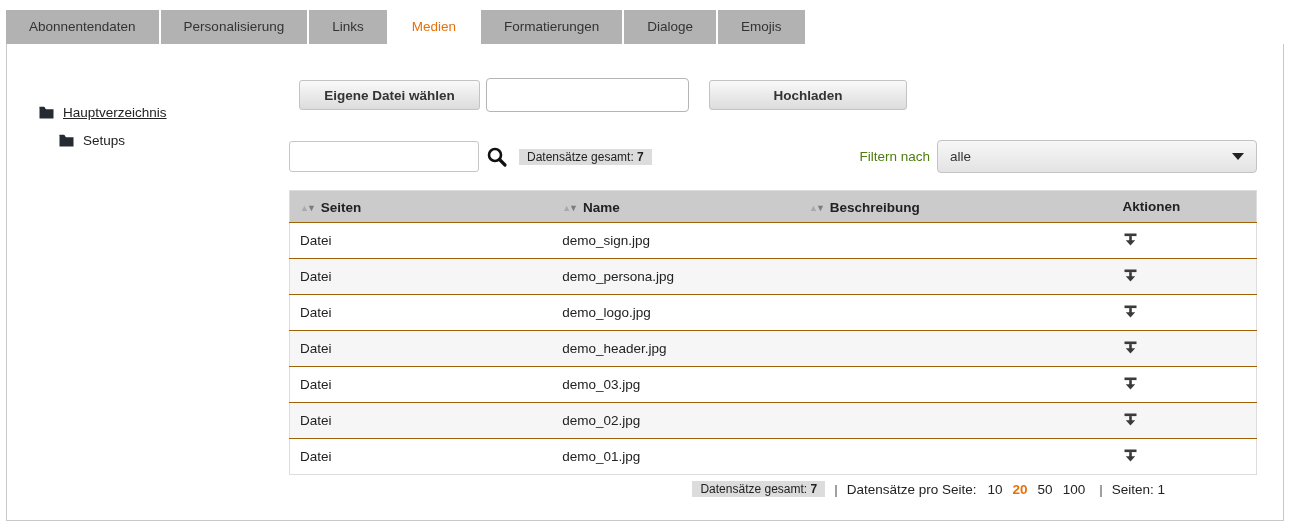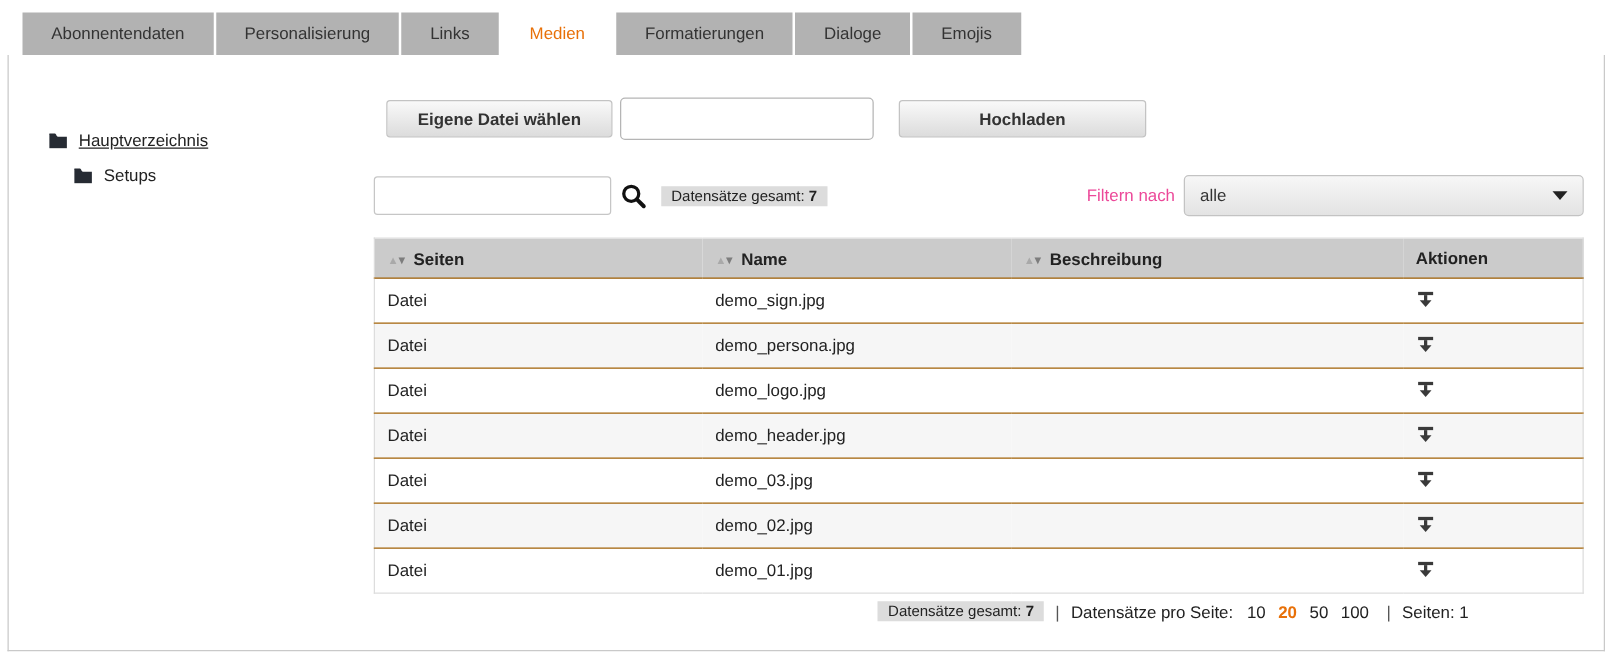--- a/index.html
+++ b/index.html
@@ -3,21 +3,21 @@
 <meta charset="utf-8">
 <style>
   * { margin:0; padding:0; box-sizing:border-box; }
   html,body { background:#fff; }
   body {
     width:1296px; height:532px; position:relative;
     font-family:"Liberation Sans", sans-serif; color:#222; overflow:hidden;
   }
 
   
-  .tabbar { position:absolute; left:18px; top:10px; display:flex; gap:2px; align-items:flex-start; z-index:3; }
+  .tabbar { position:absolute; left:6px; top:10px; display:flex; gap:2px; align-items:flex-start; z-index:3; }
   .tab {
     background:#b2b2b2; color:#333; font-size:13.5px; padding:0 23px;
     height:34px; line-height:34px; white-space:nowrap; cursor:pointer;
   }
   .tab.active { background:#fff; color:#e87008; height:48px; }
 
   
   .panel {
     position:absolute; left:6px; top:44px; width:1278px; height:477px;
     background:#fff; border:1px solid #c9c9c9; border-top:none; z-index:1;
@@ -27,40 +27,40 @@
   .sidebar { position:absolute; left:0; top:0; width:283px; padding:30px 0 0 28px; }
   .side-row { display:flex; align-items:center; height:16px; font-size:13.5px; }
   .sidebar-root { width:233px; }
   .side-label { margin-left:9px; white-space:nowrap; }
   .collapse-btn { margin-left:auto; font-size:12px; color:#111; cursor:pointer; line-height:1; }
   .folder-root { margin-top:30px; }
   .folder-sub { margin-top:12px; }
   .icon-svg { display:block; flex:0 0 auto; }
 
   
-  .main { position:absolute; left:292px; top:0; width:876px; height:477px; }
+  .main { position:absolute; left:282px; top:0; width:876px; height:477px; }
 
   .upload-row { position:absolute; left:10px; top:34px; display:flex; align-items:center; }
   .btn {
     background:linear-gradient(#f9f9f9,#dcdcdc); border:1px solid #c3c3c3; border-radius:3px;
     font-family:"Liberation Sans", sans-serif; font-size:13.5px; font-weight:bold; color:#333;
     height:30px; cursor:pointer;
   }
   .btn-choose { width:181px; margin-right:6px; }
   .file-input { width:203px; height:34px; border:1px solid #b5b5b5; border-radius:4px; margin-right:20px;
     font-size:13.5px; padding:0 8px; font-family:"Liberation Sans", sans-serif; }
   .btn-upload { width:198px; }
 
   .filter-row { position:absolute; left:0; top:96px; width:968px; display:flex; align-items:center; }
   .search-input { width:190px; height:31px; border:1px solid #c6c6c6; border-radius:3px; margin-right:7px;
     font-size:13.5px; padding:0 8px; font-family:"Liberation Sans", sans-serif; }
   .mag { margin-right:11px; cursor:pointer; }
   .badge { background:#dcdcdc; padding:1px 8px; font-size:12px; color:#222; white-space:nowrap; }
   .badge b { font-weight:bold; }
-  .filter-label { margin-left:auto; margin-right:7px; font-size:13.5px; color:#ec4899; }
+  .filter-label { margin-left:auto; margin-right:7px; font-size:13.5px; color:#4d7c0f; }
   .select {
     width:320px; height:33px; border:1px solid #c3c3c3; border-radius:4px;
     background:linear-gradient(#f7f7f7,#e3e3e3); display:flex; align-items:center;
     padding:0 12px; font-size:13.5px; color:#333; cursor:pointer;
   }
   .select .caret { margin-left:auto; width:0; height:0; border-left:6px solid transparent;
     border-right:6px solid transparent; border-top:7px solid #222; }
 
   
   table.media { position:absolute; left:0; top:146px; width:968px; border-collapse:collapse;

